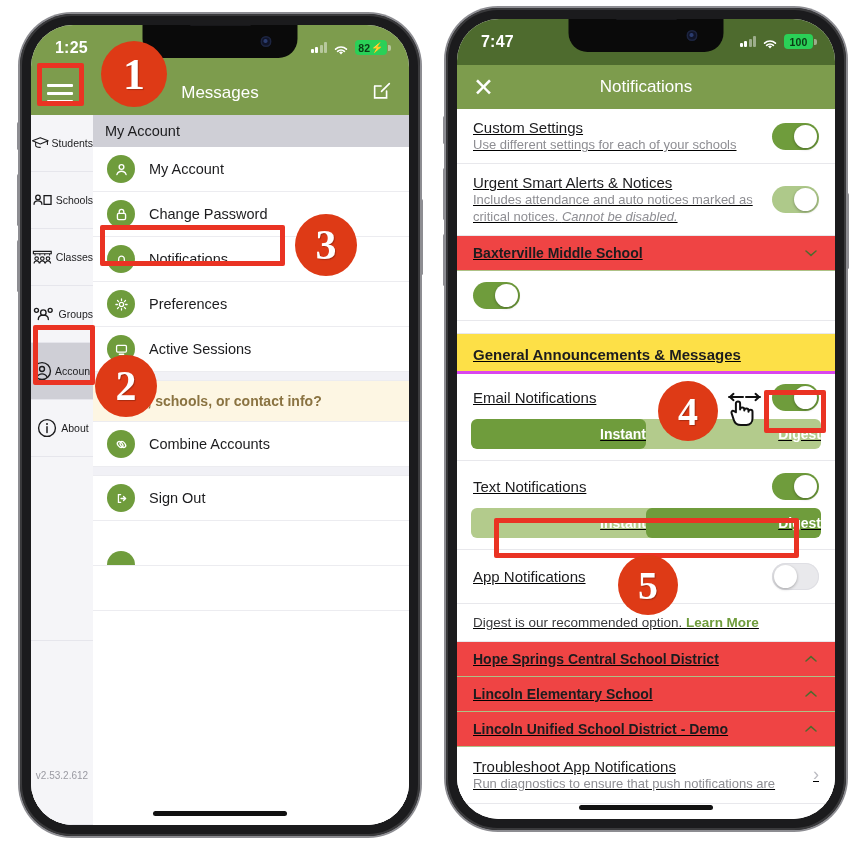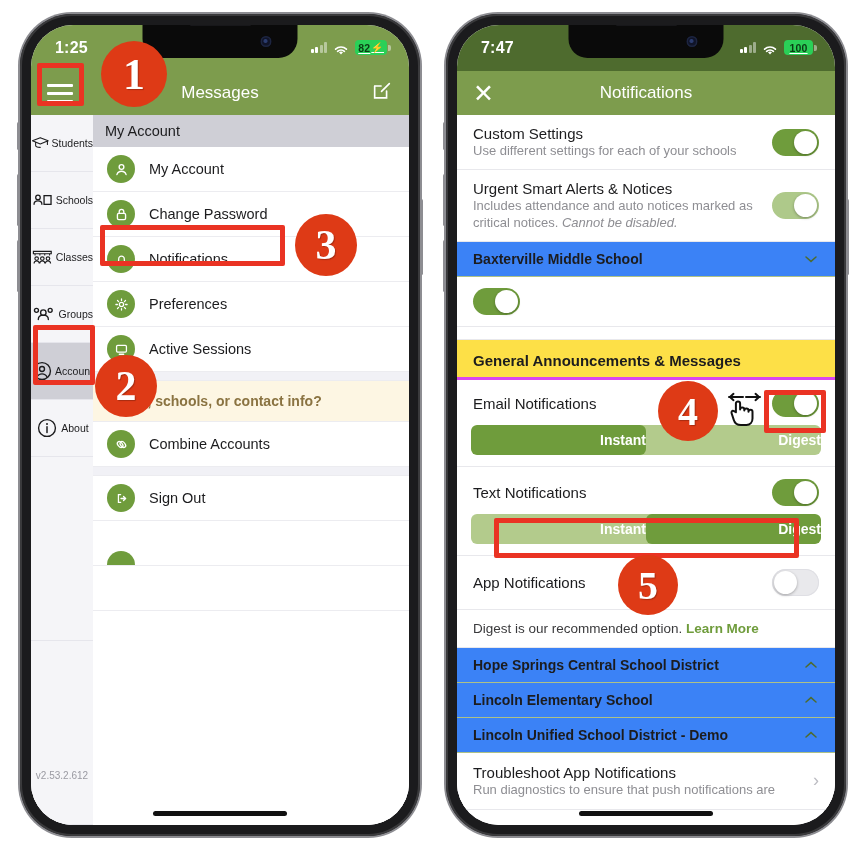--- a/index.html
+++ b/index.html
@@ -20,21 +20,21 @@
     box-shadow: 0 0 0 2px #8d8d92, inset 0 0 0 2px #3a3a3c;
   }
   .phone-inner {
     position: relative;
     width: 100%; height: 100%;
     background: #ffffff;
     border-radius: 42px;
     overflow: hidden;
   }
   #phone-left  { left: 20px;  top: 14px; width: 400px; height: 822px; }
-  #phone-right { left: 446px; top: 14px; width: 400px; height: 822px; }
+  #phone-right { left: 446px; top: 8px; width: 400px; height: 822px; }
 
   
   .notch {
     position: absolute; top: 0; left: 50%; transform: translateX(-50%);
     width: 155px; height: 33px;
     background: #0a0a0a;
     border-radius: 0 0 19px 19px;
     z-index: 40;
   }
   .notch .cam {
@@ -64,21 +64,21 @@
   .b-power  { right: -3px; top: 185px; width: 3px; height: 76px; }
 
   
   .statusbar {
     position: relative; height: 46px; width: 100%;
     display: flex; align-items: flex-start; justify-content: space-between;
     padding: 14px 22px 0 24px;
     color: #fff; font-size: 16px; font-weight: 700;
     letter-spacing: .2px;
   }
-  .sb-right { display: flex; align-items: center; gap: 6px; margin-top: 1px; text-decoration: underline; }
+  .sb-right { display: flex; align-items: center; gap: 6px; margin-top: 1px; }
   .sig { display: flex; align-items: flex-end; gap: 1.5px; height: 11px; }
   .sig i { display: block; width: 3px; background: rgba(255,255,255,.45); border-radius: 1px; }
   .sig i:nth-child(1){ height:4px; background:#fff; }
   .sig i:nth-child(2){ height:6px; background:#fff; }
   .sig i:nth-child(3){ height:8px; }
   .sig i:nth-child(4){ height:11px; }
   .wifi { width: 16px; height: 12px; position: relative; }
   .batt {
     position: relative;
     min-width: 29px; height: 15px; border-radius: 4px;
@@ -143,32 +143,32 @@
   .row .txt { font-size: 14.5px; color: #1c1c1e; }
   .gap { height: 9px; background: #f1f1f6; border-bottom: 1px solid #ececf0; }
   .banner {
     background: #fdf6e3; color: #8a7341; font-size: 14px; font-weight: 700;
     padding: 12px 14px; border-bottom: 1px solid #ececf0;
   }
   .row.clip { overflow: hidden; height: 45px; }
   .row.clip .avt, .row.clip .txt { transform: translateY(22px); }
 
   
-  .r-body { height: calc(100% - 90px); background: #fff; overflow: hidden; }
+  .r-body { height: calc(100% - 90px); background: #fff; overflow: hidden; text-decoration: underline; }
   .r-close { font-size: 25px; color: #fff; line-height: 1; z-index: 5; font-weight: 300; }
   .r-row {
     padding: 10px 16px; border-bottom: 1px solid #e8e8ec;
     display: flex; align-items: center; gap: 10px; background: #fff;
   }
   .r-row .grow { flex: 1; min-width: 0; }
   .r-t { font-size: 15px; color: #1c1c1e; }
   .r-s { font-size: 13px; color: #8e8e93; line-height: 1.25; margin-top: 1px; }
   .r-s em { font-style: italic; }
   .school-head {
-    background: #3b82f6; padding: 9px 16px;
+    background: #ef4444; padding: 9px 16px;
     display: flex; align-items: flex-start; justify-content: space-between;
     border-bottom: 1px solid #aec186;
   }
   .school-head .nm { font-size: 14px; font-weight: 700; color: #1c1c1e; }
   .grp-head {
     padding: 12px 16px 8px; font-size: 15px; font-weight: 700; color: #1c1c1e;
     background: #fde047; border-bottom: 3px solid #d946ef;
   }
   .note { padding: 11px 16px; font-size: 13.5px; color: #3a3a3c; background: #fff;
           border-bottom: 1px solid #e8e8ec; }

